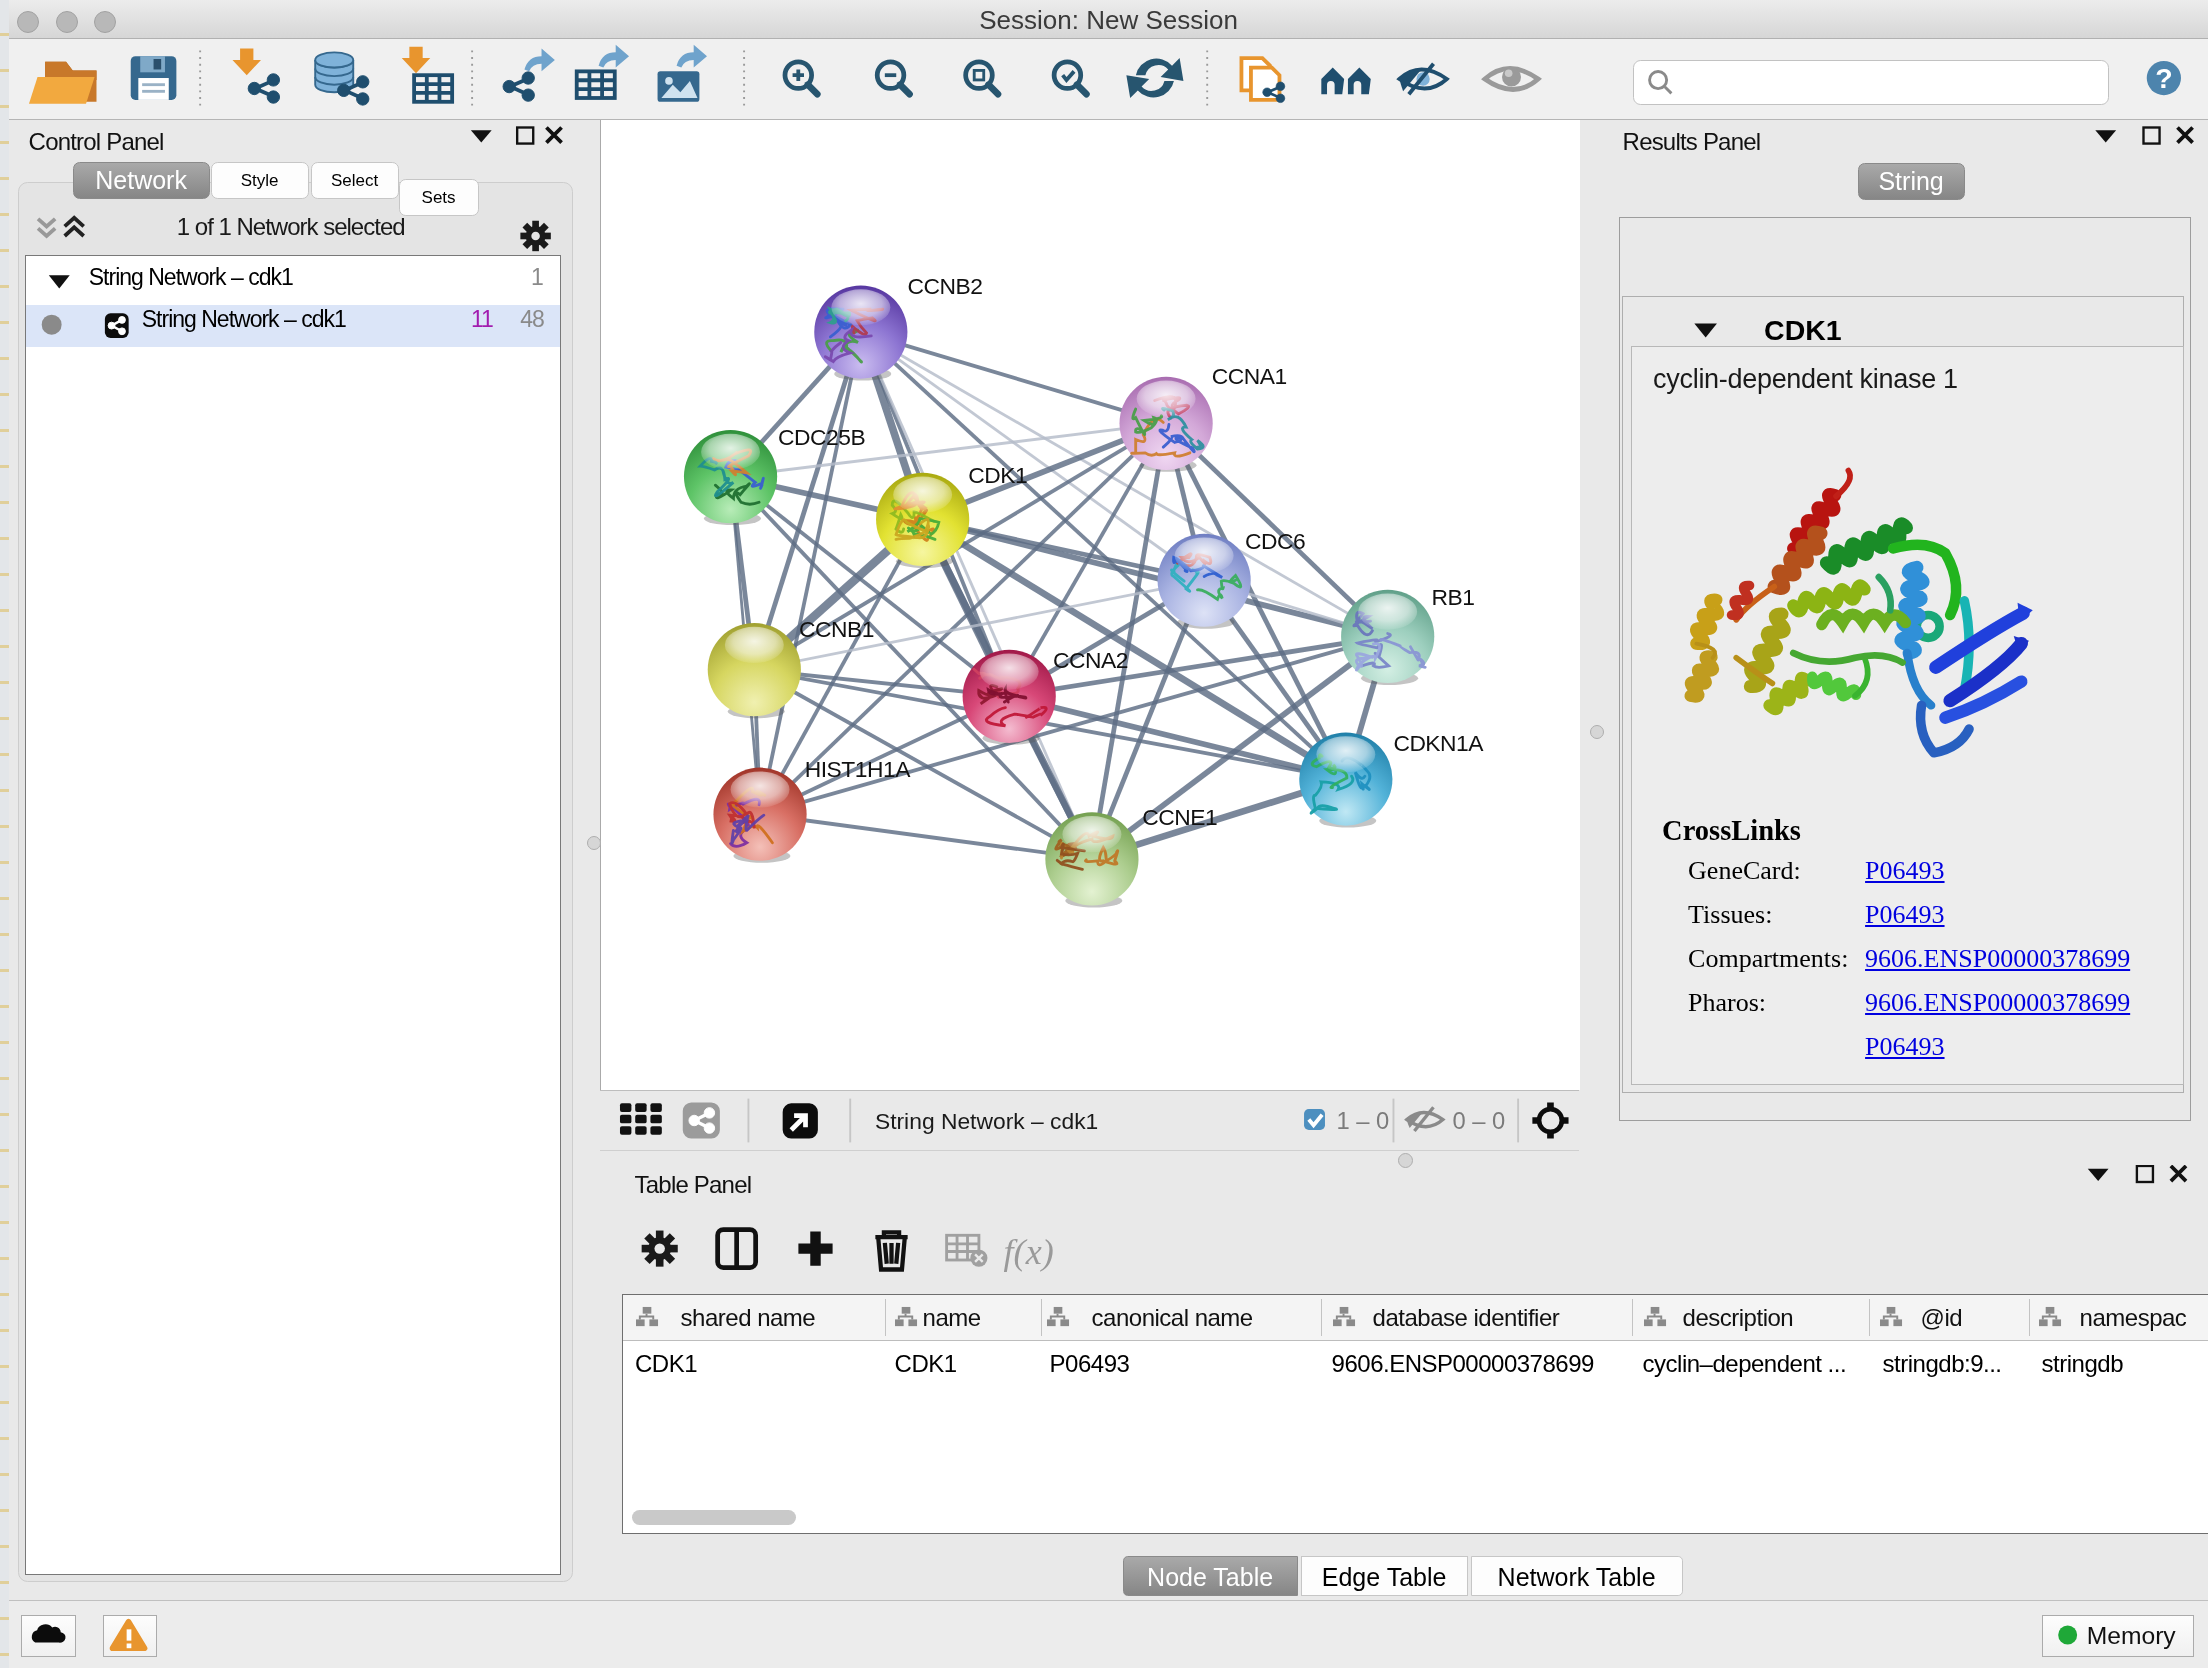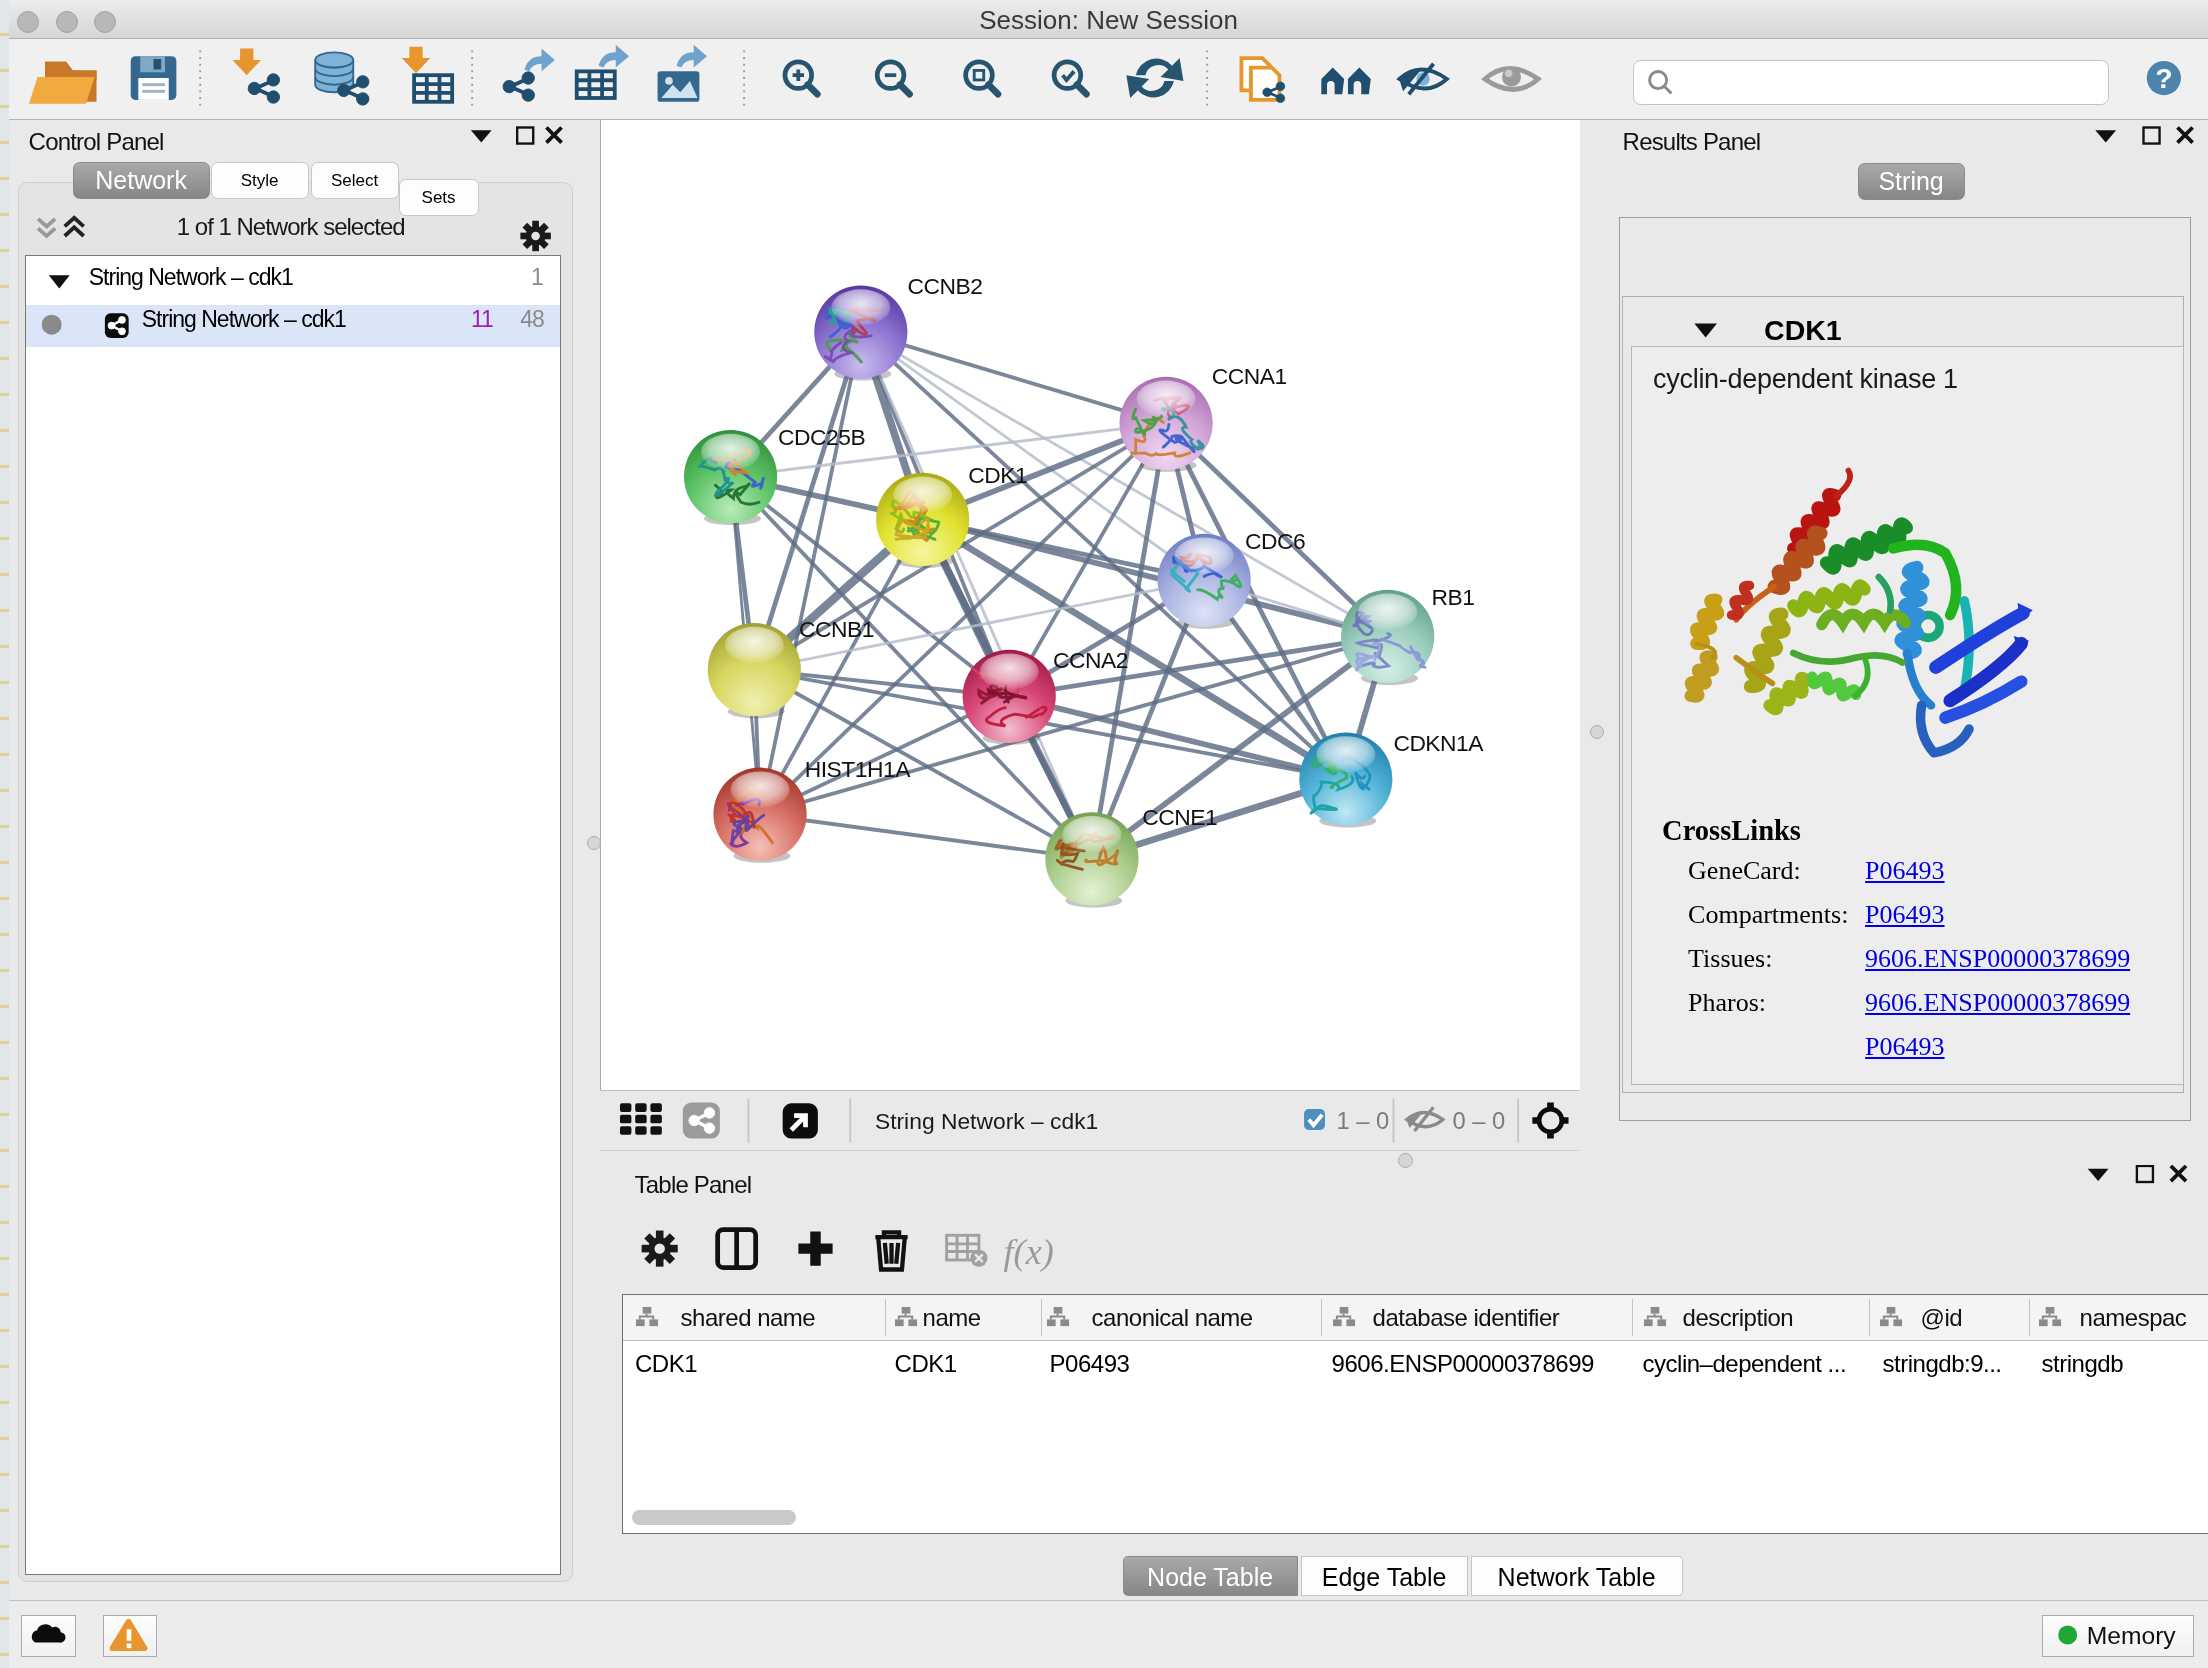--- a/index.html
+++ b/index.html
@@ -579,22 +579,22 @@
             <path d="M360,230 Q320,255 280,268" fill="none" stroke="#2850e0" stroke-width="13" stroke-opacity="1.0" stroke-linecap="round" stroke-linejoin="round"></path>
             <path d="M255,255 Q250,285 268,305 Q295,300 305,280" fill="none" stroke="#2860c0" stroke-width="10" stroke-opacity="1.0" stroke-linecap="round" stroke-linejoin="round"></path>
             <path d="M150,170 Q160,150 172,168 Q182,150 194,168 Q204,150 216,168 Q226,152 238,168" fill="none" stroke="#6cb020" stroke-width="12" stroke-linecap="round"></path>
             <path d="M120,200 Q150,215 185,205 Q215,198 235,210" fill="none" stroke="#46a832" stroke-width="7" stroke-linecap="round"></path>
             <path d="M60,205 Q80,220 98,232" fill="none" stroke="#b89018" stroke-width="6" stroke-linecap="round"></path>
             <path d="M210,120 Q225,135 222,155" fill="none" stroke="#2aa060" stroke-width="7" stroke-linecap="round"></path>
           </svg>
    <div class="serif abs" style="left:30px;top:468px;font-size:28.5px;font-weight:bold;color:#000;">CrossLinks</div>
    <div class="serif abs" style="left:56px;top:509px;font-size:26px;width:457px;">
      <div style="height:44px;">GeneCard:</div>
+     <div style="height:44px;">Tissues:</div>
      <div style="height:44px;">Compartments:</div>
-     <div style="height:44px;">Tissues:</div>
      <div style="height:44px;">Pharos:</div>
    </div>
    <div class="serif abs" style="left:233px;top:509px;font-size:26px;width:303px;">
      <div style="height:44px;"><span class="xlink">P06493</span></div>
      <div style="height:44px;"><span class="xlink">P06493</span></div>
      <div style="height:44px;"><span class="xlink">9606.ENSP00000378699</span></div>
      <div style="height:44px;"><span class="xlink">9606.ENSP00000378699</span></div>
      <div style="height:44px;"><span class="xlink">P06493</span></div>
    </div>
   </div>

